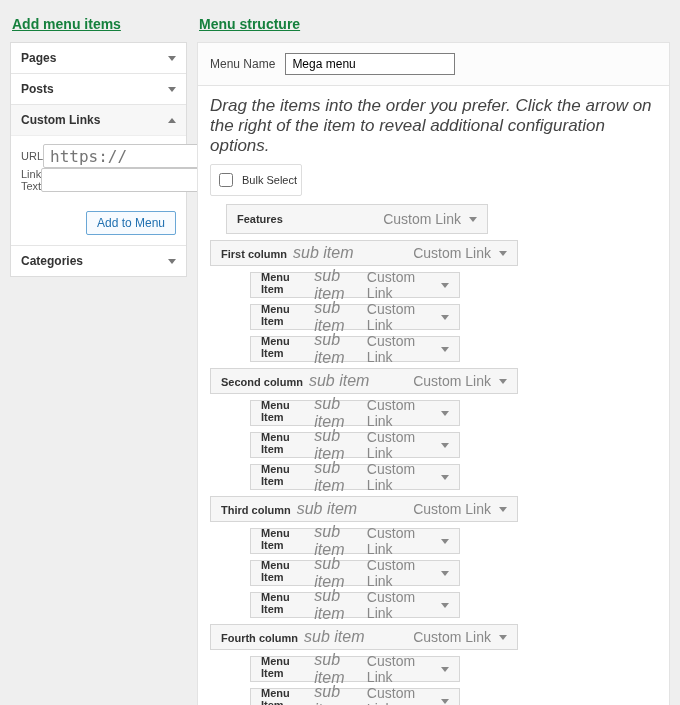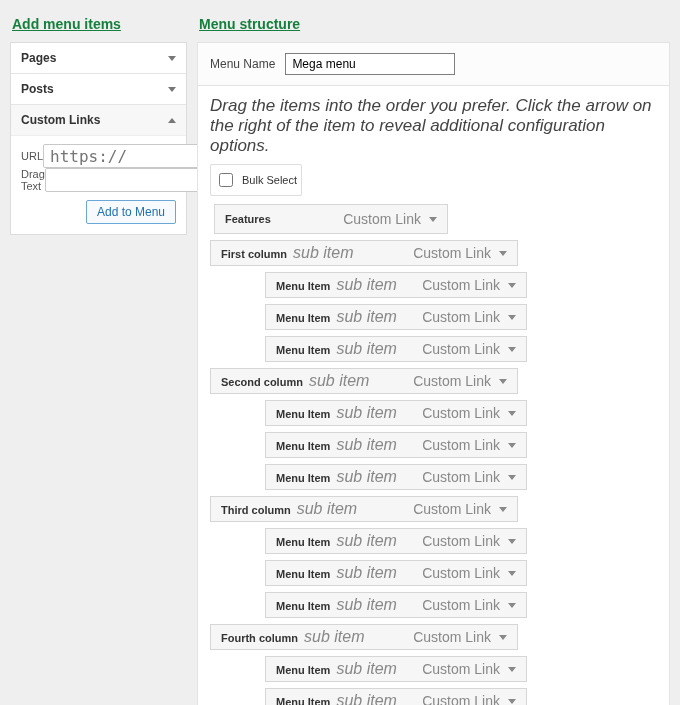--- a/index.html
+++ b/index.html
@@ -79,21 +79,21 @@
     flex: 1;
     border: 1px solid #c8c8c8;
     border-radius: 2px;
     padding: 4px 6px;
     font-size: 16px;
     font-family: inherit;
     box-sizing: border-box;
     height: 24px;
   }
   .mono { font-family: ui-monospace, SFMono-Regular, Menlo, Consolas, monospace; }
-  .add-btn-row { text-align: right; margin-top: 8px; }
+  .add-btn-row { text-align: right; margin-top: 19px; }
   .add-btn {
     border: 1px solid #6aa7d6;
     background: #f7fbff;
     color: #2271b1;
     font-size: 12px;
     padding: 4px 10px;
     border-radius: 2px;
     cursor: pointer;
   }
   
@@ -157,23 +157,23 @@
     align-items: center;
     justify-content: space-between;
     border: 1px solid #d6d6d6;
     background: #f6f6f6;
     padding: 0 10px;
     box-sizing: border-box;
     font-size: 11px;
     margin-bottom: 6px;
     cursor: move;
   }
-  .menu-item.level-0 { margin-left: 4px;    width: 234px; height: 30px; }
+  .menu-item.level-0 { margin-left: 16px;    width: 262px; height: 30px; }
   .menu-item.level-1 { width: 308px; height: 26px; }
-  .menu-item.level-2 { margin-left: 55px; width: 262px; height: 26px; }
+  .menu-item.level-2 { margin-left: 40px; width: 210px; height: 26px; }
   .mi-left { display: flex; align-items: baseline; gap: 6px; }
   .mi-title { font-weight: 600; color: #333; }
   .mi-sub   { font-style: italic; color: #888; font-size: 16px; }
   .mi-right { display: flex; align-items: center; gap: 8px; }
   .mi-type  { color: #888; font-size: 14px; }
   .mi-arrow {
     width: 0; height: 0;
     border-left: 4px solid transparent;
     border-right: 4px solid transparent;
     border-top: 5px solid #888;
@@ -208,29 +208,35 @@
         <div class="acc-header open">
           <span>Custom Links</span>
           <span class="triangle-up"></span>
         </div>
         <div class="acc-body">
           <div class="field-row">
             <span class="field-label">URL</span>
             <input class="text-input mono" type="text" placeholder="https://" style="">
           </div>
           <div class="field-row">
-            <span class="field-label">Drag Text</span>
+            <span class="field-label">Link Text</span>
             <input class="text-input" type="text" style="">
           </div>
           <div class="add-btn-row">
             <button class="add-btn">Add to Menu</button>
           </div>
         </div>
       </div>
 
+      <div class="acc-section">
+        <div class="acc-header">
+          <span>Categories</span>
+          <span class="triangle-down"></span>
+        </div>
+      </div>
     </div>
   </div>
 
   <div class="right-col">
     <h2 class="section-title">Menu structure</h2>
 
     <div class="structure-area">
       <div class="menu-name-row">
         <span class="menu-name-label">Menu Name</span>
         <input class="menu-name-input" type="text" value="Mega menu" style="">

